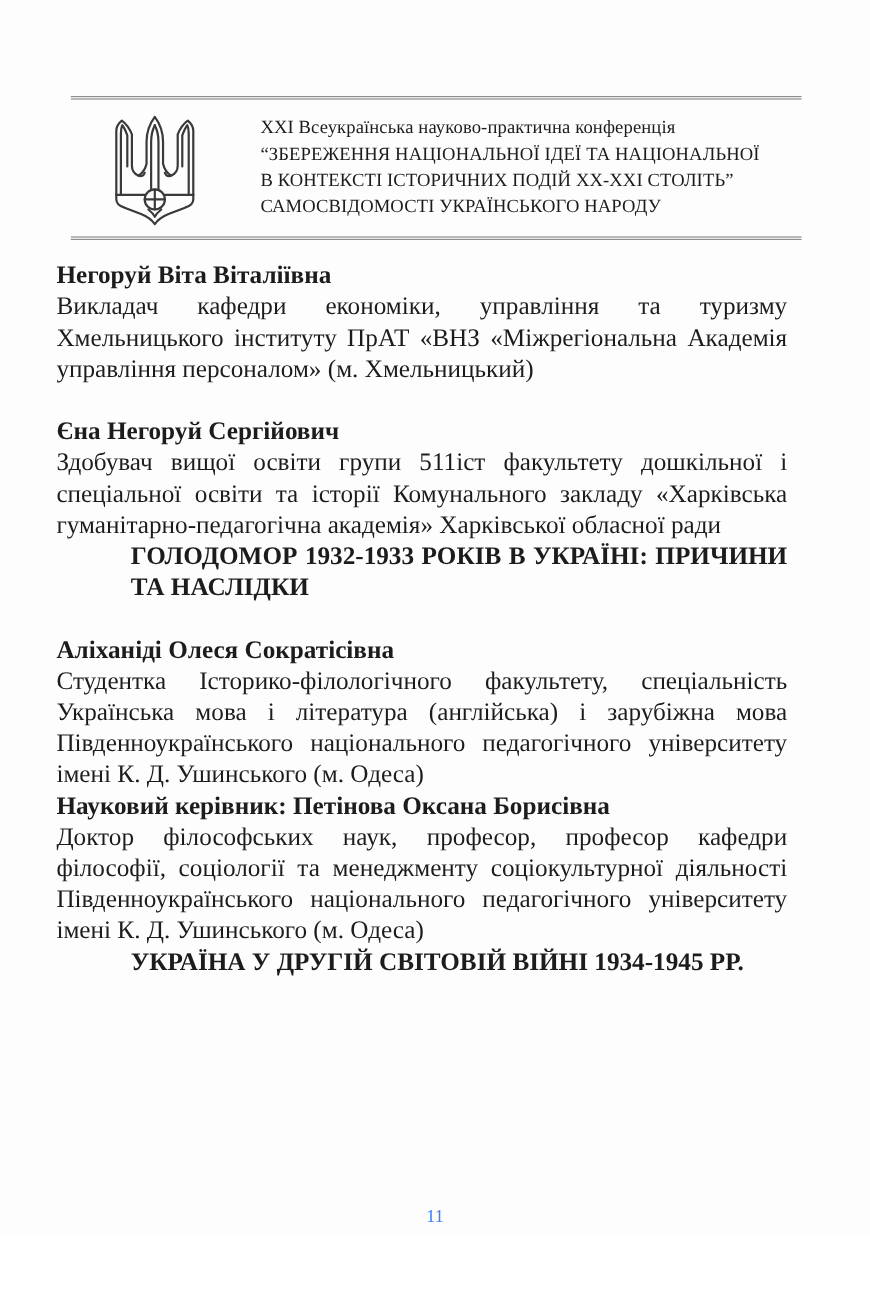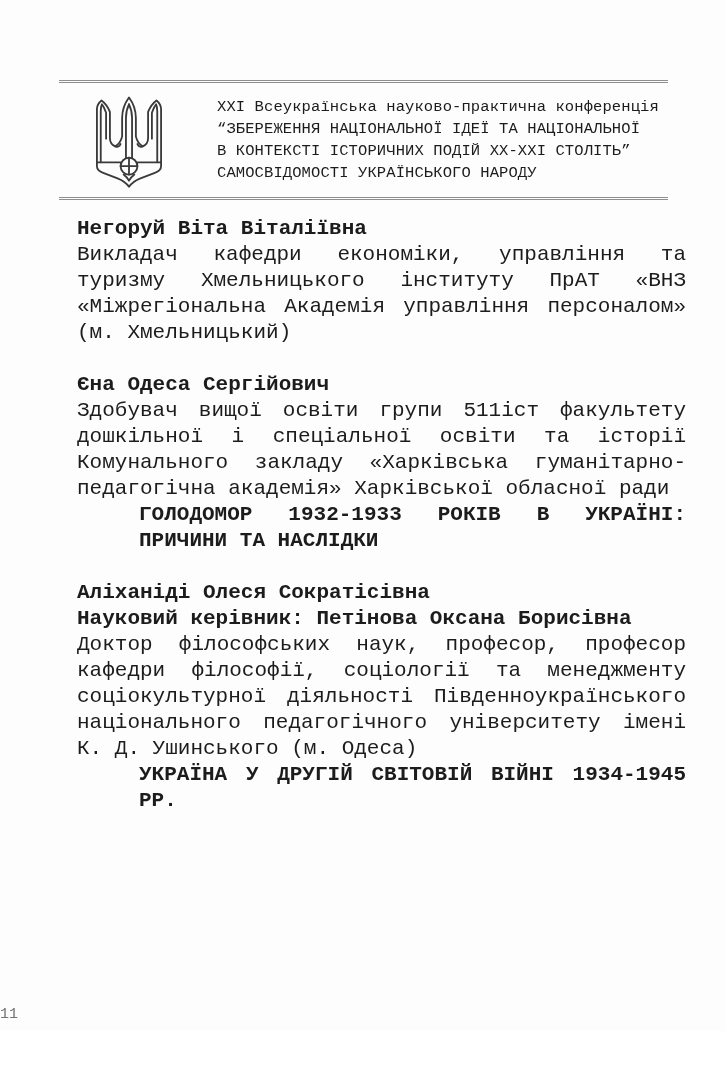--- a/index.html
+++ b/index.html
@@ -5,21 +5,21 @@
   html, body {
     margin: 0;
     padding: 0;
     background: #ffffff;
   }
   .page {
     position: relative;
     width: 725px;
     height: 1031px;
     background: #fdfdfd;
-    font-family: Liberation Mono, monospace;
+    font-family: Liberation Serif, serif;
     color: #1c1c1c;
     overflow: hidden;
   }
   
   .header {
     margin: 80px 0 0 59px;
     width: 609px;
   }
   .rule {
     height: 1px;
@@ -40,21 +40,21 @@
   .header-text {
     margin-left: 46px;
     padding-top: 13px;
     font-size: 15.5px;
     line-height: 22px;
     letter-spacing: 0.1px;
   }
   
   .content {
     width: 609px;
-    margin: 16px 0 0 77px;
+    margin: 16px 0 0 47px;
     font-size: 21px;
     line-height: 26px;
   }
   .entry + .entry { margin-top: 26px; }
   .content p { margin: 0; }
   .author-name {
     font-weight: bold;
     text-align: left;
   }
   .affiliation {
@@ -64,23 +64,23 @@
     font-weight: bold;
     padding-left: 62px;
     text-align: justify;
   }
   
   .footer {
     position: absolute;
     top: 1006px;
     left: 0;
     width: 725px;
-    text-align: left;
+    text-align: center;
     font-size: 15px;
-    color: #737373;
+    color: #3b82f6;
   }
 </style>
 </head>
 <body>
 
 <div class="page">
 
   <div class="header">
     <div class="rule"></div>
     <div class="header-inner">
@@ -121,27 +121,28 @@
   </div>
 
   <main class="content">
 
     <section class="entry">
       <p class="author-name">Негоруй Віта Віталіївна</p>
       <p class="affiliation">Викладач кафедри економіки, управління та туризму Хмельницького інституту ПрАТ «ВНЗ «Міжрегіональна Академія управління персоналом» (м. Хмельницький)</p>
     </section>
 
     <section class="entry">
-      <p class="author-name">Єна Одеса Сергійович</p>
+      <p class="author-name">Єна Негоруй Сергійович</p>
       <p class="affiliation">Здобувач вищої освіти групи 511іст факультету дошкільної і спеціальної освіти та історії Комунального закладу «Харківська гуманітарно-педагогічна академія» Харківської обласної ради</p>
       <p class="paper-title">ГОЛОДОМОР 1932-1933 РОКІВ В УКРАЇНІ: ПРИЧИНИ ТА НАСЛІДКИ</p>
     </section>
 
     <section class="entry">
       <p class="author-name">Аліханіді Олеся Сократісівна</p>
+      <p class="affiliation">Студентка Історико-філологічного факультету, спеціальність Українська мова і література (англійська) і зарубіжна мова Південноукраїнського національного педагогічного університету імені К. Д. Ушинського (м. Одеса)</p>
       <p class="author-name">Науковий керівник: Петінова Оксана Борисівна</p>
       <p class="affiliation">Доктор філософських наук, професор, професор кафедри філософії, соціології та менеджменту соціокультурної діяльності Південноукраїнського національного педагогічного університету імені К. Д. Ушинського (м. Одеса)</p>
       <p class="paper-title">УКРАЇНА У ДРУГІЙ СВІТОВІЙ ВІЙНІ 1934-1945 РР.</p>
     </section>
 
   </main>
 
   <div class="footer">
     <span>11</span>
   </div>

